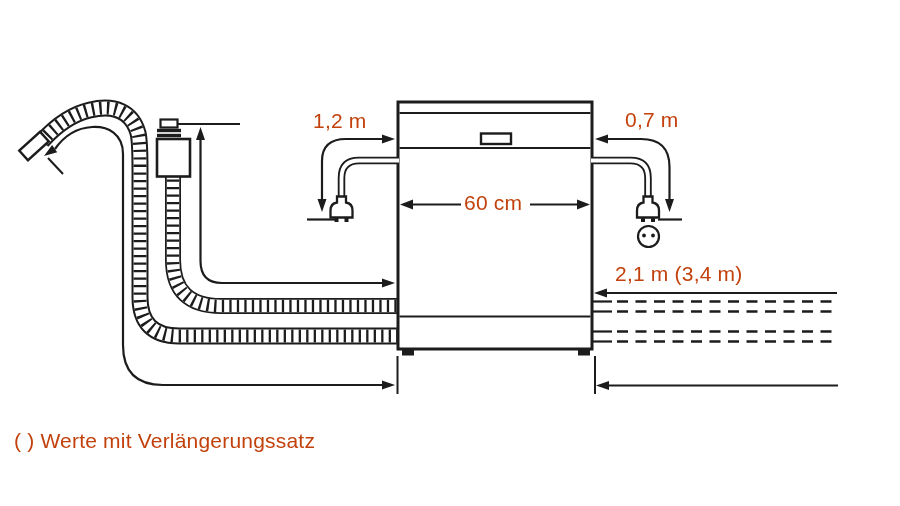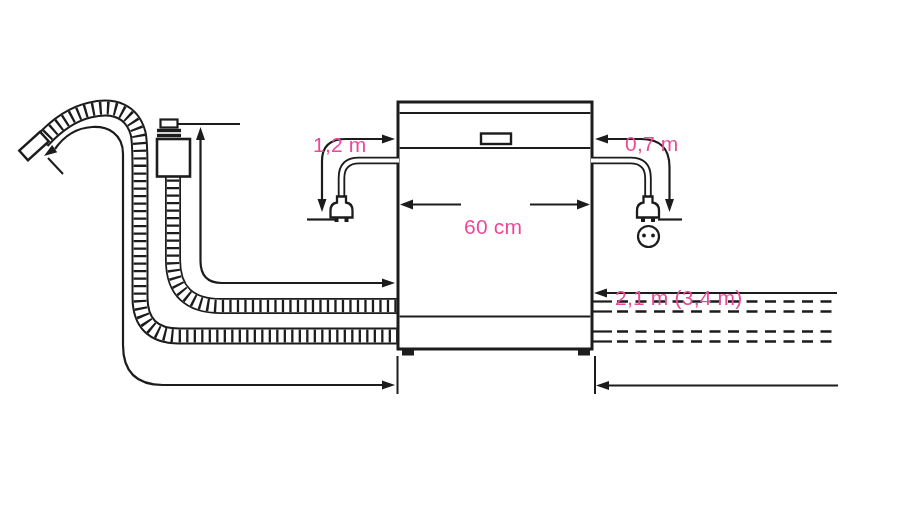--- a/index.html
+++ b/index.html
@@ -2,22 +2,22 @@
 <html><head>
 <meta charset="utf-8">
 <style>
   html,body{margin:0;padding:0;background:#fff;}
   #stage{
     position:relative;width:900px;height:506px;background:#fff;overflow:hidden;
     font-family:"Liberation Sans","DejaVu Sans",sans-serif;
   }
   #stage svg{position:absolute;left:0;top:0;}
   .lbl{
-    position:absolute;font-size:21px;color:#ec4899;white-space:nowrap;
-    letter-spacing:0.2px;line-height:1.1;margin-top:24px;
+    position:absolute;font-size:21px;color:#c2410c;white-space:nowrap;
+    letter-spacing:0.2px;line-height:1.1;
   }
   .caption{font-size:21px;}
 </style>
 </head>
 <body>
 
 <div id="stage">
 
 <svg width="900" height="506" viewBox="0 0 900 506">
   <g stroke="#1c1c1c" fill="none" stroke-linecap="butt">
@@ -137,14 +137,15 @@
       <line x1="397.5" y1="356" x2="397.5" y2="394"></line>
       <line x1="595" y1="356" x2="595" y2="394"></line>
     </g>
   </g>
 </svg>
 
 <span class="lbl" style="left:313px;top:109px;">1,2 m</span>
 <span class="lbl" style="left:625px;top:108px;">0,7 m</span>
 <span class="lbl" style="left:464px;top:191px;">60 cm</span>
 <span class="lbl" style="left:615px;top:262px;">2,1 m (3,4 m)</span>
+<span class="lbl caption" style="left:14px;top:429px;">( ) Werte mit Verlängerungssatz</span>
 
 </div>
 
 </body></html>

